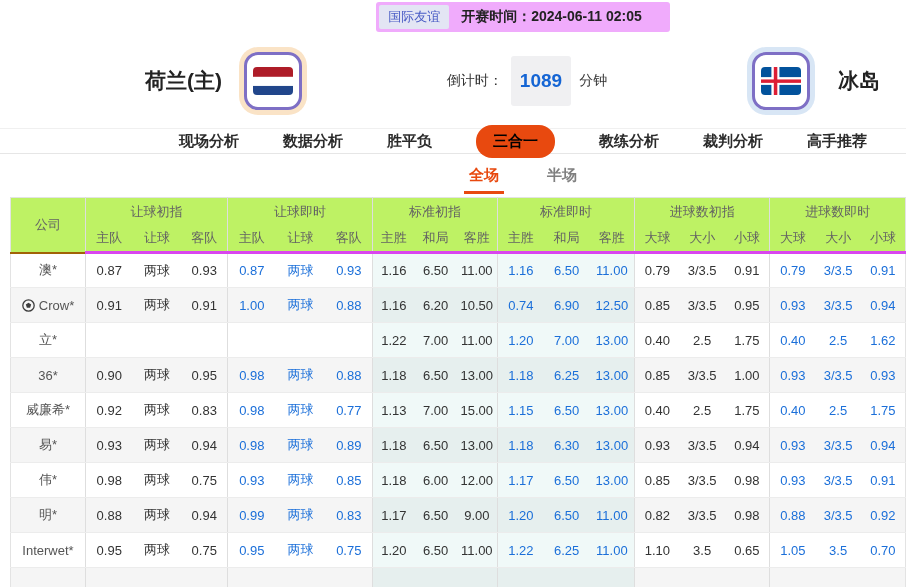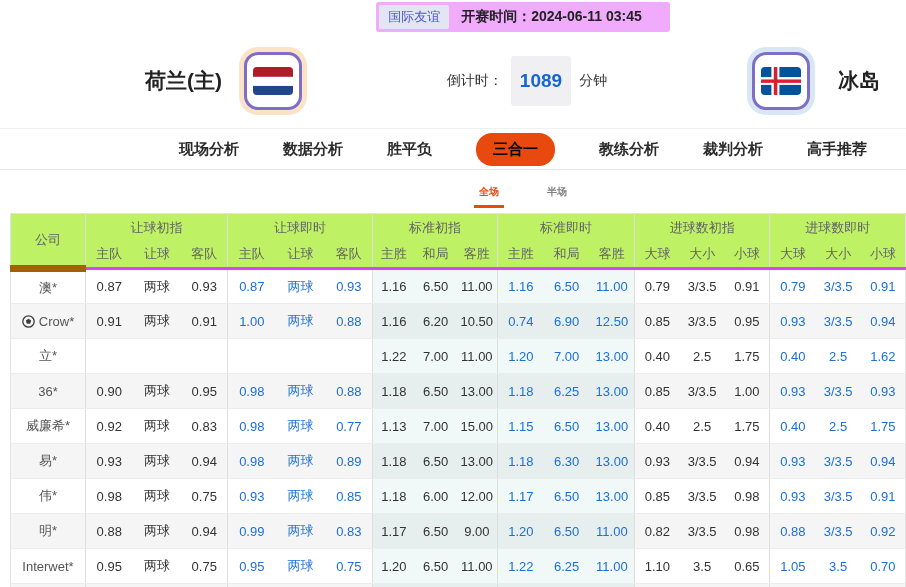--- a/index.html
+++ b/index.html
@@ -23,59 +23,59 @@
   .flag-box.home { margin-left:22px; box-shadow:0 0 0 5px #fae3c6; }
   .flag-box.away { box-shadow:0 0 0 5px #d8e6f5; }
   .flag-box svg { width:40px; height:28px; border-radius:4px; display:block; }
   .center-zone { flex:1; display:flex; align-items:center; justify-content:center; }
   .countdown { display:flex; align-items:center; font-size:14px; color:#333; }
   .countdown .cd-value { background:#f0f0f2; color:#1565d4; font-weight:bold; font-size:19px;
     padding:14px 9px; border-radius:3px; margin:0 8px; }
   .away-name { margin-left:28px; }
 
   
-  .nav { height:42px; border-top:1px solid #f0f0f0; border-bottom:1px solid #e6e6e6;
+  .nav { height:26px; border-top:1px solid #f0f0f0; border-bottom:1px solid #e6e6e6;
     display:flex; align-items:center; justify-content:center; gap:44px; }
   .nav-inner { display:flex; align-items:center; gap:44px; transform:translateX(70px); }
   .nav-tab { font-size:15px; font-weight:bold; color:#2b2b2b; cursor:pointer; white-space:nowrap; }
   .nav-tab.active { background:#e8490f; color:#000000; border-radius:16px; padding:7px 17px; }
 
   
   .subtabs { height:43px; display:flex; align-items:center; justify-content:center; }
   .subtabs-inner { display:flex; gap:48px; transform:translateX(70px); }
-  .sub-tab { font-size:10px; font-weight:bold; color:#808080; cursor:pointer; position:relative; }
+  .sub-tab { font-size:15px; font-weight:bold; color:#808080; cursor:pointer; position:relative; }
   .sub-tab.active { color:#e8490f; }
   .sub-tab.active::after { content:""; position:absolute; left:-5px; right:-5px; bottom:-9px;
     height:3px; background:#e8490f; }
 
   
   .table-wrap { margin-left:10px; width:895px; }
   table { border-collapse:collapse; table-layout:fixed; width:895px;
     border-left:1px solid #e3e3e3; border-right:1px solid #e3e3e3; border-top:1px solid #e3e3e3; }
   th, td { text-align:center; font-weight:normal; }
   thead th { background:#bef264; color:#636363; font-size:13px; }
   thead tr.h1 th { height:28px; }
   thead tr.h2 th { height:27px; border-bottom:3px solid #d946ef; }
-  th.company-th { border-bottom:7px solid #a16207; }
+  th.company-th { border-bottom:2px solid #a16207; }
   .gstart { border-left:1px solid #dedede; }
   tbody tr { height:35px; }
   tbody tr.alt { background:#f5f5f5; }
   tbody td { font-size:13px; color:#333; border-bottom:1px solid #ececec; }
   td.company-td { color:#555; }
   td.std { background:rgba(46,174,155,0.07); }
   td.live { color:#1b6fd9; }
   .ball-icon { display:inline-block; vertical-align:-2px; margin-right:4px; }
 </style>
 </head>
 <body>
 
 <div class="topbar">
   <div class="topbar-strip">
     <span class="league-badge">国际友谊</span>
-    <span class="kickoff">开赛时间：2024-06-11 03:45</span>
+    <span class="kickoff">开赛时间：2024-06-11 02:05</span>
   </div>
 </div>
 
 <div class="team-header">
   <span class="team-name">荷兰(主)</span>
   <div class="flag-box home">
     <svg viewBox="0 0 25 17" preserveAspectRatio="none">
       <rect width="25" height="6" fill="#ae1c28"></rect>
       <rect y="6" width="25" height="5.5" fill="#ffffff"></rect>
       <rect y="11.5" width="25" height="5.5" fill="#21468b"></rect>

